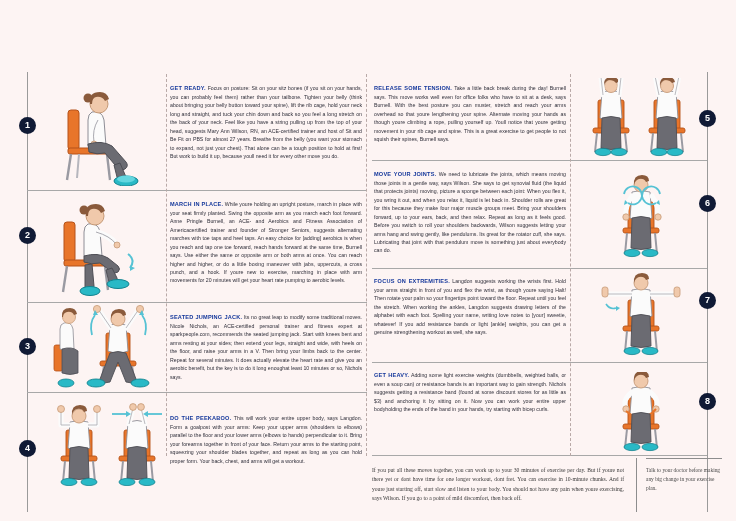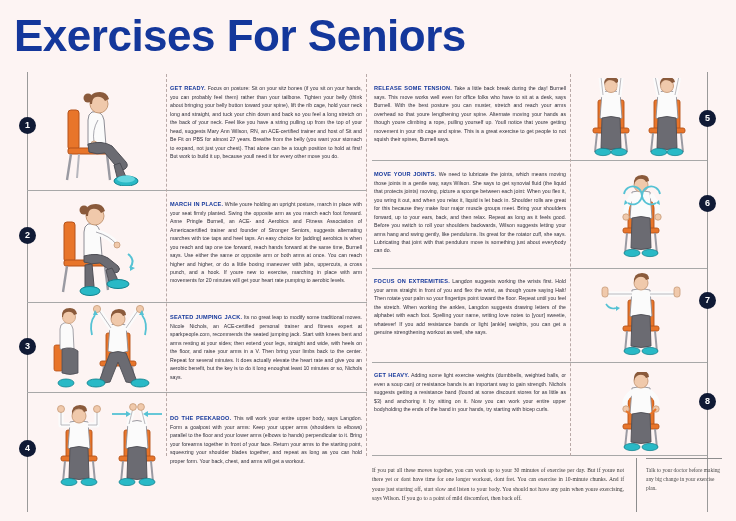--- a/index.html
+++ b/index.html
@@ -64,21 +64,20 @@
 
   
   .illus { position: absolute; }
   .illus svg { display: block; }
 </style>
 </head>
 <body>
 
 <div class="page">
 
-  <div class="title">Exercises For Seniors</div>
 
   <div class="rail rail-left"></div>
   <div class="rail rail-right"></div>
 
   <div class="badge" style="left:19px; top:117px;">1</div>
   <div class="badge" style="left:19px; top:227px;">2</div>
   <div class="badge" style="left:19px; top:338px;">3</div>
   <div class="badge" style="left:19px; top:440px;">4</div>
 
   <div class="badge" style="left:699px; top:110px;">5</div>

